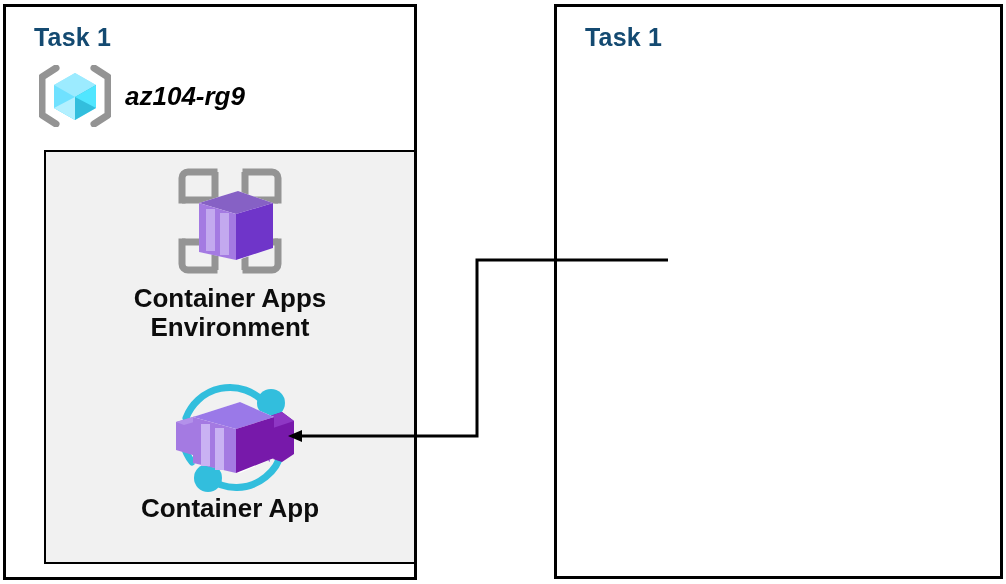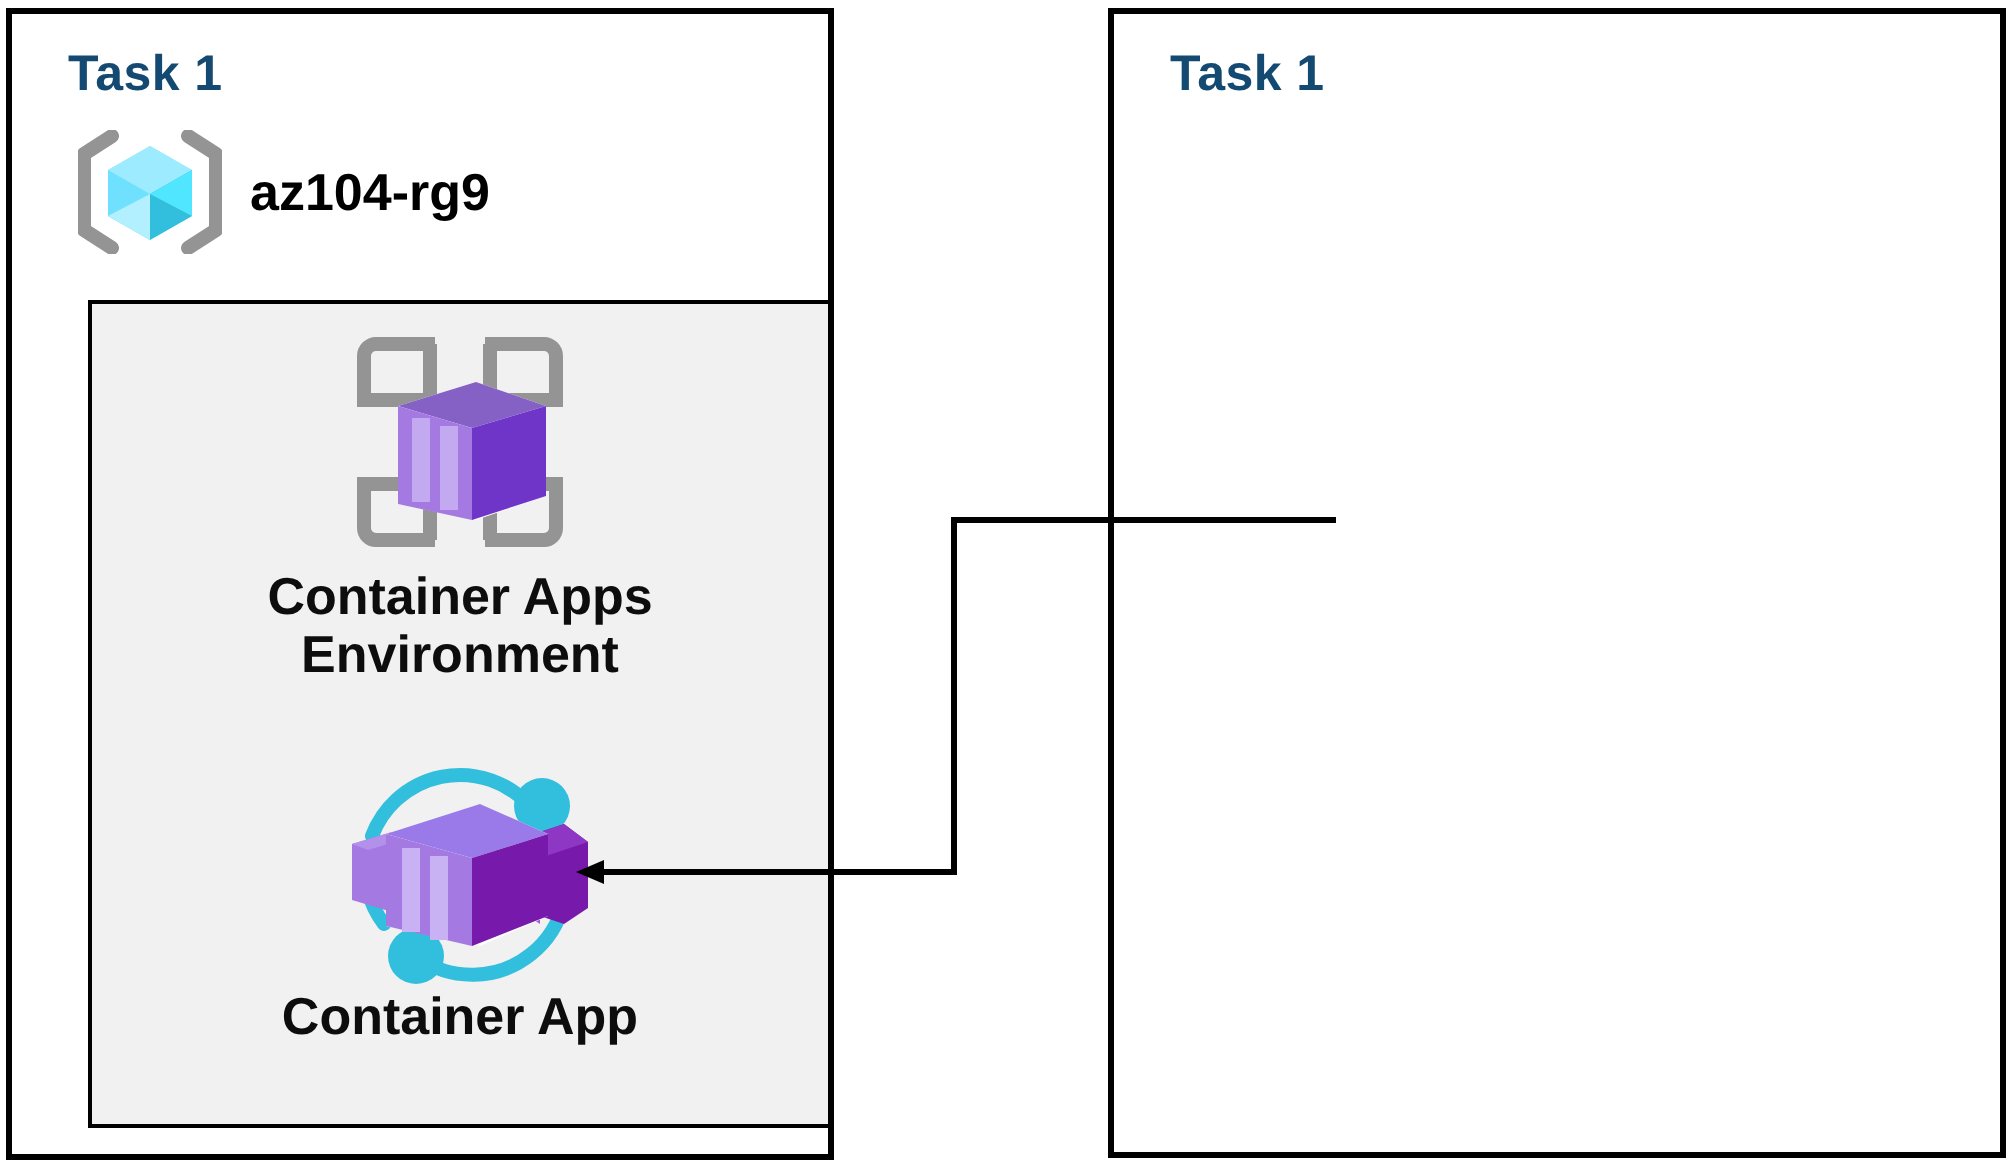--- a/index.html
+++ b/index.html
@@ -55,20 +55,21 @@
     top: 58px;
     display: flex;
     align-items: center;
     gap: 14px;
   }
   #rg-label {
     font-size: 26px;
     font-weight: bold;
     color: #000000;
     white-space: nowrap;
+    font-style: italic;
   }
 
   
   .node {
     position: absolute;
     display: flex;
     flex-direction: column;
     align-items: center;
     width: 100%;
     left: 0;

